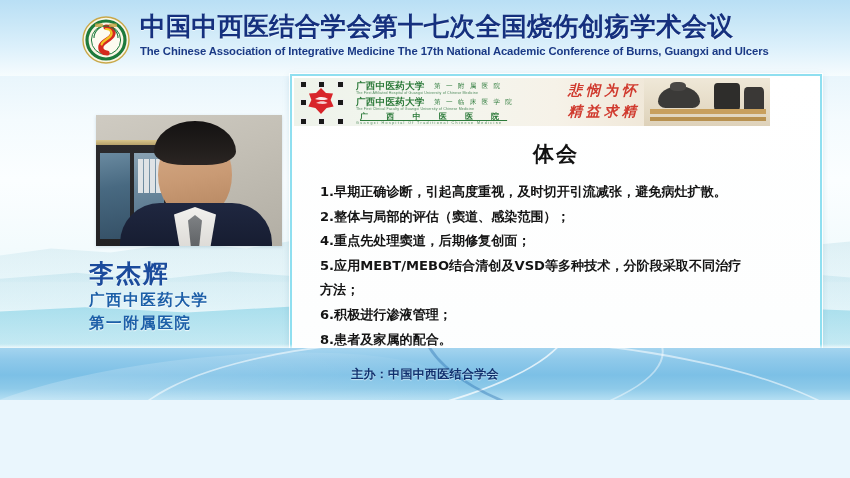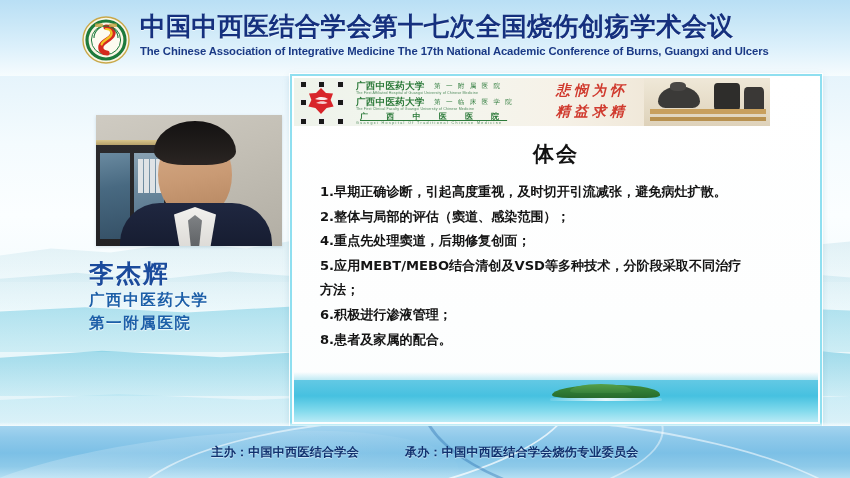--- a/index.html
+++ b/index.html
@@ -1,21 +1,21 @@
 <!DOCTYPE html>
 <html><head>
 <meta charset="utf-8">
 <style>
   html,body{margin:0;padding:0;}
   body{
     width:850px;height:478px;overflow:hidden;
     font-family:"Liberation Sans","DejaVu Sans",sans-serif;
     background:#eaf6fd;
   }
-  #stage{position:relative;width:850px;height:478px;overflow:hidden;}
+  #stage{position:relative;width:850px;height:400px;overflow:hidden;}
 
   
   .bg-base{
     position:absolute;inset:0;
     background:linear-gradient(180deg,#cfe9f8 0%,#e4f3fb 14%,#f4fbfe 30%,#fbfeff 45%,#f3fbfd 62%,#e7f6fa 76%,#dff2f8 100%);
   }
   
   .ridge{position:absolute;left:0;right:0;}
   .ridge1{top:212px;height:70px;
     background:linear-gradient(180deg,rgba(156,205,220,.40),rgba(190,226,236,.10));
@@ -61,21 +61,21 @@
   .slide-banner{position:absolute;left:2px;top:2px;width:476px;height:48px;
     background:linear-gradient(90deg,#eef3ea 0%,#f3f6ef 28%,#f6f2e8 55%,#efe6d6 78%,#e3d9c6 100%);
     overflow:hidden;}
   .banner-logo{position:absolute;left:12px;top:9px;width:30px;height:30px;}
   .sel-handle{position:absolute;width:5px;height:5px;background:#1a1a1a;border:1px solid #efefef;}
   .banner-cn{position:absolute;color:#2c7a3a;font-weight:bold;white-space:nowrap;
     font-family:"DejaVu Sans","Liberation Sans",sans-serif;}
   .banner-en{position:absolute;color:#4e8a5c;white-space:nowrap;font-size:3.6px;letter-spacing:.15px;}
   .banner-hosp{position:absolute;color:#2c7a3a;font-weight:bold;font-size:8px;letter-spacing:8px;white-space:nowrap;}
   .calli{position:absolute;color:#d03a2e;font-weight:bold;white-space:nowrap;
-    font-family:"DejaVu Serif","Liberation Serif",serif;font-style:italic;}
+    font-family:"DejaVu Serif","Liberation Serif",serif;font-style:italic;margin-left:12px;}
   .relic{position:absolute;border-radius:3px;}
   .relic-shelf{position:absolute;background:#c8a05e;}
 
   
   .slide-title{position:absolute;left:0;right:0;top:64px;text-align:center;
     font-family:"DejaVu Sans","Liberation Sans",sans-serif;
     font-weight:bold;font-size:21px;color:#111;letter-spacing:2px;}
 
   
   .slide-body{position:absolute;left:28px;top:104px;width:470px;}
@@ -286,17 +286,16 @@
 
   <div class="footer-cap"></div>
   <div class="footer">
     <div class="fsw-fill"></div>
     <div class="fsw fsw1"></div>
     <div class="fsw fsw2"></div>
     <div class="fsw fsw3"></div>
     <div class="fsw-dark"></div>
     <div class="footer-row">
       <div class="forg">主办：中国中西医结合学会</div>
-      <div class="forg">承办：中国中西医结合学会烧伤专业委员会</div>
     </div>
   </div>
 
 </div>
 
 </body></html>

